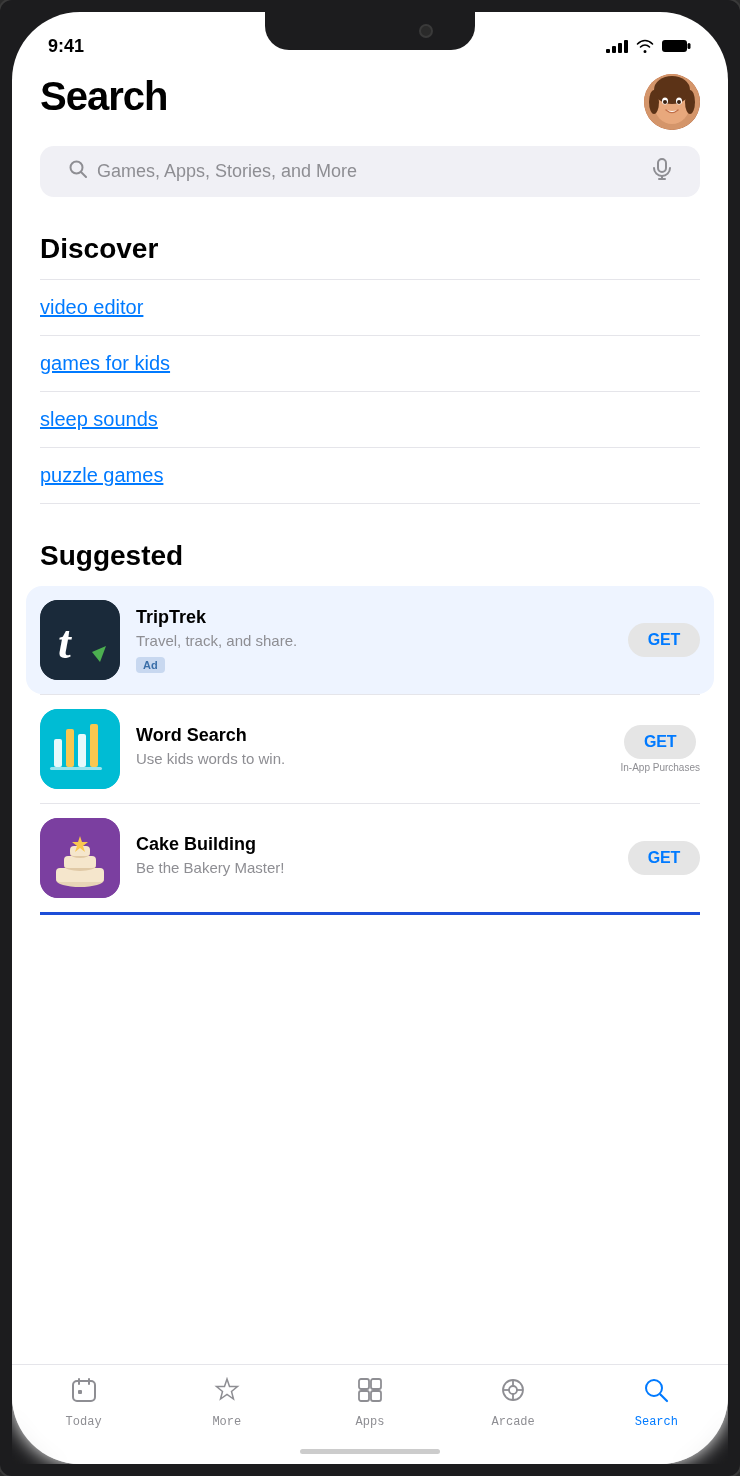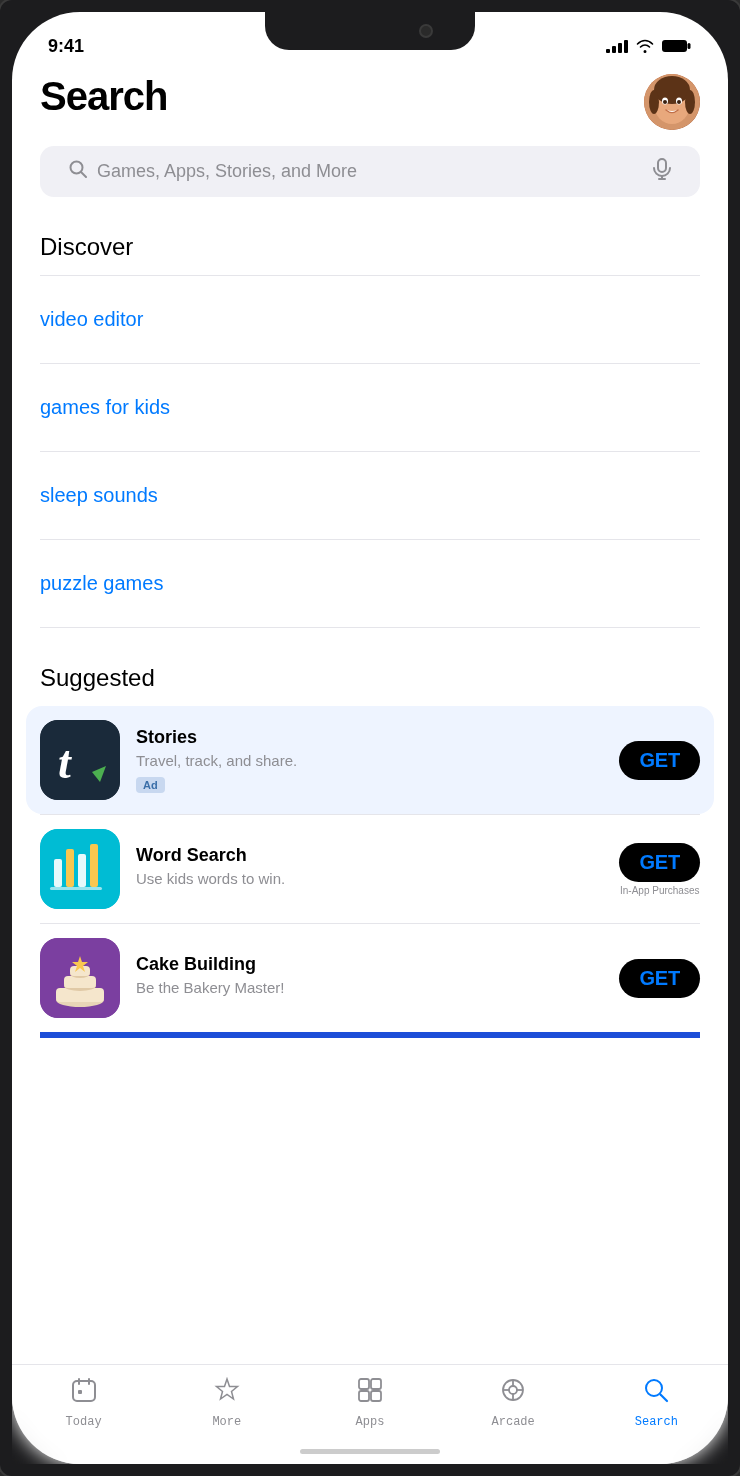--- a/index.html
+++ b/index.html
@@ -131,35 +131,36 @@
       flex: 1;
       font-size: 18px;
       color: #8e8e93;
     }
     .mic-icon {
       color: #8e8e93;
       font-size: 18px;
     }
     
     .section-title {
-      font-size: 24px;
-      font-weight: 400;
+      font-size: 28px;
+      font-weight: 700;
       color: #000;
       margin-bottom: 14px;
     }
     
     .discover-list {
       margin-bottom: 36px;
     }
     .discover-item {
-      padding: 32px 0;
+      padding: 16px 0;
       border-top: 1px solid #e5e5ea;
       color: #007aff;
       font-size: 20px;
       cursor: pointer;
+      text-decoration: underline;
     }
     .discover-item:last-child {
       border-bottom: 1px solid #e5e5ea;
     }
     
     .suggested-list {
       margin-top: 8px;
     }
     .app-row {
       display: flex;
@@ -217,23 +218,23 @@
       padding: 2px 7px;
       border-radius: 4px;
     }
     .in-app-label {
       font-size: 10px;
       color: #8e8e93;
       text-align: center;
       margin-top: 3px;
     }
     .get-button {
-      background: #000000;
+      background: #e5e5e5;
       color: #007aff;
-      font-size: 20px;
+      font-size: 16px;
       font-weight: 600;
       border: none;
       border-radius: 20px;
       padding: 8px 20px;
       cursor: pointer;
       flex-shrink: 0;
       letter-spacing: -0.2px;
     }
     .get-button-wrap {
       display: flex;
@@ -388,21 +389,21 @@
             <div class="app-icon app-icon-triptrek">
               <svg width="80" height="80" viewBox="0 0 80 80">
                 <rect width="80" height="80" rx="18" fill="#1a2a3a"></rect>
 
                 <text x="18" y="58" font-family="Georgia, serif" font-size="46" font-style="italic" font-weight="700" fill="white">t</text>
 
                 <polygon points="52,52 66,46 60,62" fill="#4caf50"></polygon>
               </svg>
             </div>
             <div class="app-info">
-              <div class="app-name">Stories</div>
+              <div class="app-name">TripTrek</div>
               <div class="app-subtitle">Travel, track, and share.</div>
               <span class="ad-badge">Ad</span>
             </div>
             <button class="get-button">GET</button>
           </div>
 
           <div class="app-row">
             <div class="app-icon app-icon-wordsearch">
               <svg width="80" height="80" viewBox="0 0 80 80">
                 <rect width="80" height="80" rx="18" fill="#00bcd4"></rect>
@@ -418,21 +419,21 @@
             <div class="app-info">
               <div class="app-name">Word Search</div>
               <div class="app-subtitle">Use kids words to win.</div>
             </div>
             <div class="get-button-wrap">
               <button class="get-button">GET</button>
               <div class="in-app-label">In-App Purchases</div>
             </div>
           </div>
 
-          <div class="app-row" style="border-bottom:6px solid #1d4ed8;">
+          <div class="app-row" style="border-bottom:3px solid #1d4ed8;">
             <div class="app-icon app-icon-cakebuilding">
               <svg width="80" height="80" viewBox="0 0 80 80">
                 <rect width="80" height="80" rx="18" fill="#7b3fa0"></rect>
 
                 <ellipse cx="40" cy="62" rx="24" ry="7" fill="#e8d5b7"></ellipse>
                 <rect x="16" y="50" width="48" height="14" rx="4" fill="#f5e6cc"></rect>
                 <ellipse cx="40" cy="48" rx="16" ry="5" fill="#e0c9a6"></ellipse>
                 <rect x="24" y="38" width="32" height="12" rx="4" fill="#f5e6cc"></rect>
                 <ellipse cx="40" cy="36" rx="10" ry="4" fill="#e0c9a6"></ellipse>
                 <rect x="30" y="28" width="20" height="10" rx="4" fill="#f5e6cc"></rect>

